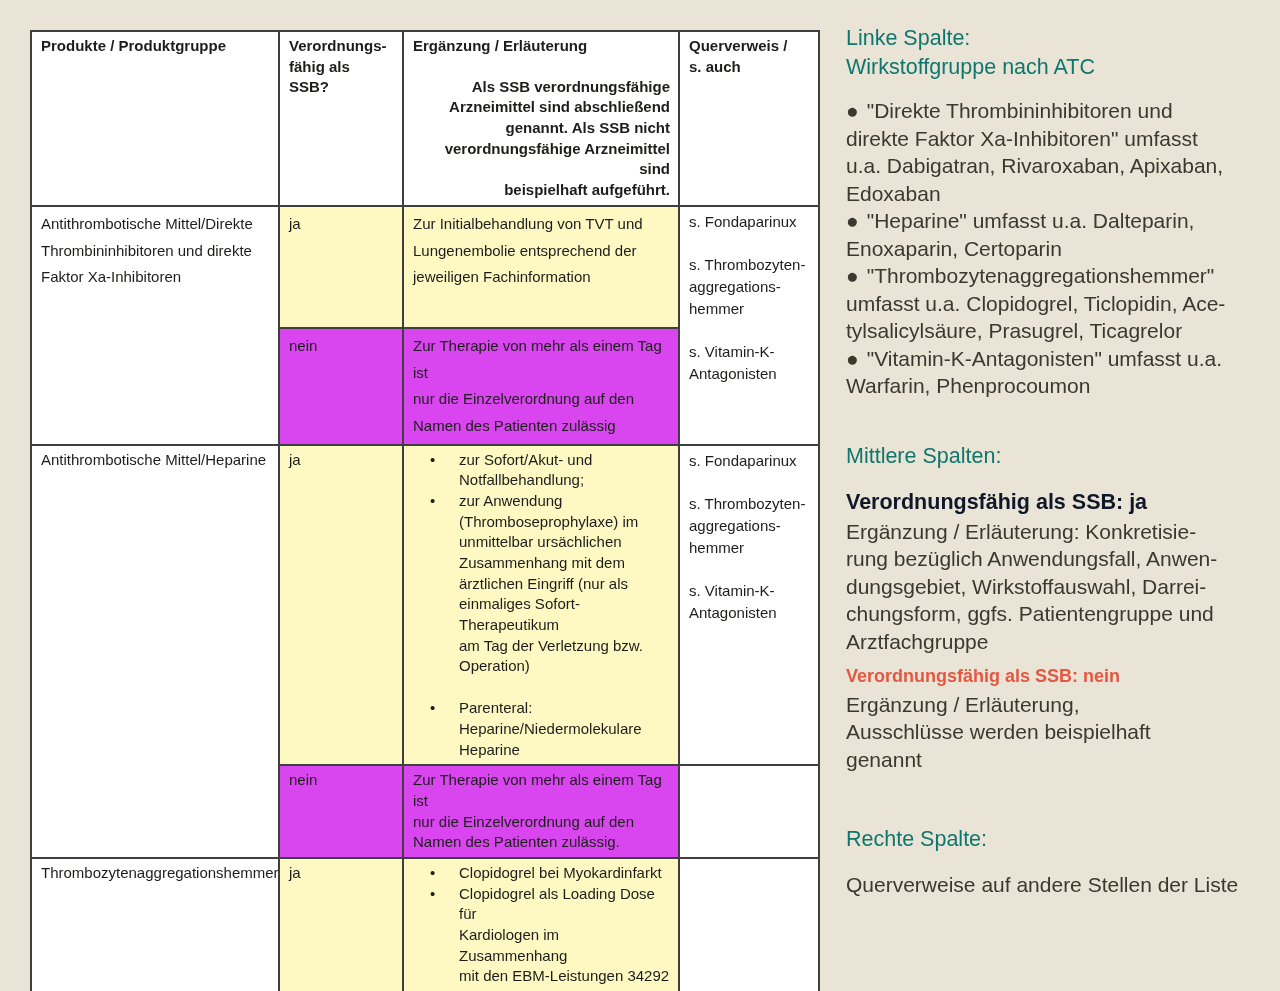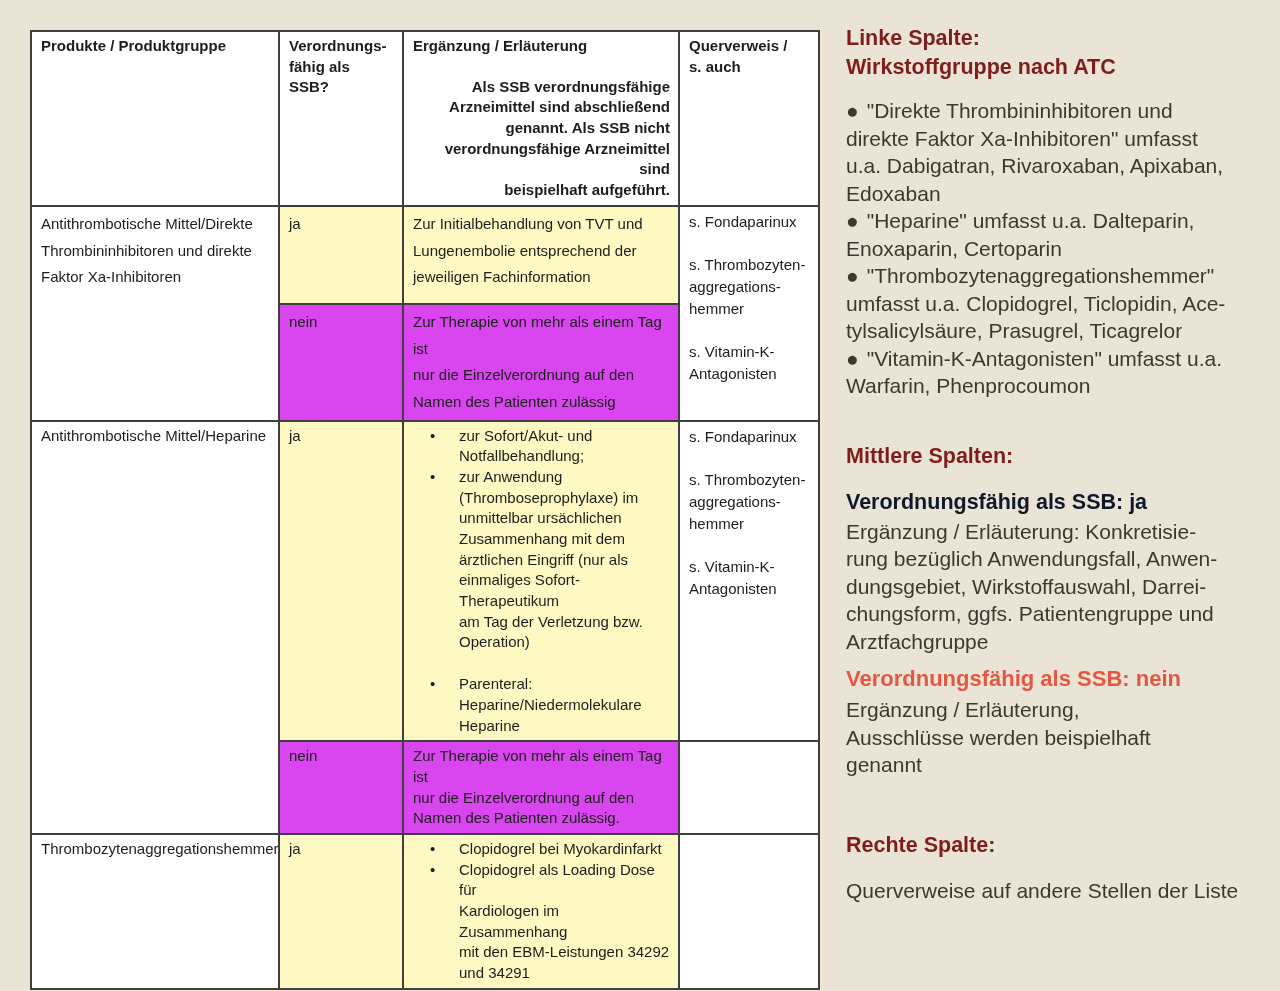--- a/index.html
+++ b/index.html
@@ -35,29 +35,29 @@
   .b-item{display:flex;align-items:flex-start;}
   .b-dot{flex:0 0 13px;margin-left:17px;}
   .b-text{margin-left:16px;white-space:pre-line;}
   .b-gap{margin-top:21px;}
   
   .legend{
     position:absolute;left:846px;top:24px;width:434px;
     font-size:21px;line-height:1.31;color:#3b382f;
   }
   .lg-h{
-    font-weight:bold;color:#7f1d1d;font-size:21.5px;line-height:1.35;
+    font-weight:normal;color:#0f766e;font-size:21.5px;line-height:1.35;
   }
   .lg-bullets{margin-top:15px;}
   .lg-bullet{margin:0;}
   .lg-dot{display:inline-block;margin-right:8px;}
   .lg-bullet .txt{white-space:pre-line;}
   .lg-h2{margin-top:42px;}
   .lg-green{margin-top:17px;font-weight:bold;color:#0f172a;font-size:21.5px;}
-  .lg-red{margin-top:10px;font-weight:bold;color:#e45743;font-size:22px;}
+  .lg-red{margin-top:10px;font-weight:bold;color:#e45743;font-size:18px;}
   .lg-body{margin-top:2px;white-space:pre-line;}
   .lg-h3{margin-top:52px;}
   .lg-last{margin-top:17px;}
 </style>
 </head>
 <body>
 
 <table class="ssb-table">
   <colgroup>
     <col style="width:248px">
@@ -76,21 +76,21 @@
       <div class="pre note">Als SSB verordnungsfähige
 Arzneimittel sind abschließend
 genannt. Als SSB nicht
 verordnungsfähige Arzneimittel sind
 beispielhaft aufgeführt.</div>
     </td>
     <td class="pre">Querverweis /
 s. auch</td>
   </tr>
 
-  <tr style="height:98px">
+  <tr style="height:122px">
     <td rowspan="2" class="pre tall">Antithrombotische Mittel/Direkte
 Thrombininhibitoren und direkte
 Faktor Xa-Inhibitoren</td>
     <td class="yes tall">ja</td>
     <td class="yes pre tall">Zur Initialbehandlung von TVT und
 Lungenembolie entsprechend der
 jeweiligen Fachinformation</td>
     <td rowspan="2" class="pre quer">s. Fondaparinux
 
 s. Thrombozyten-

